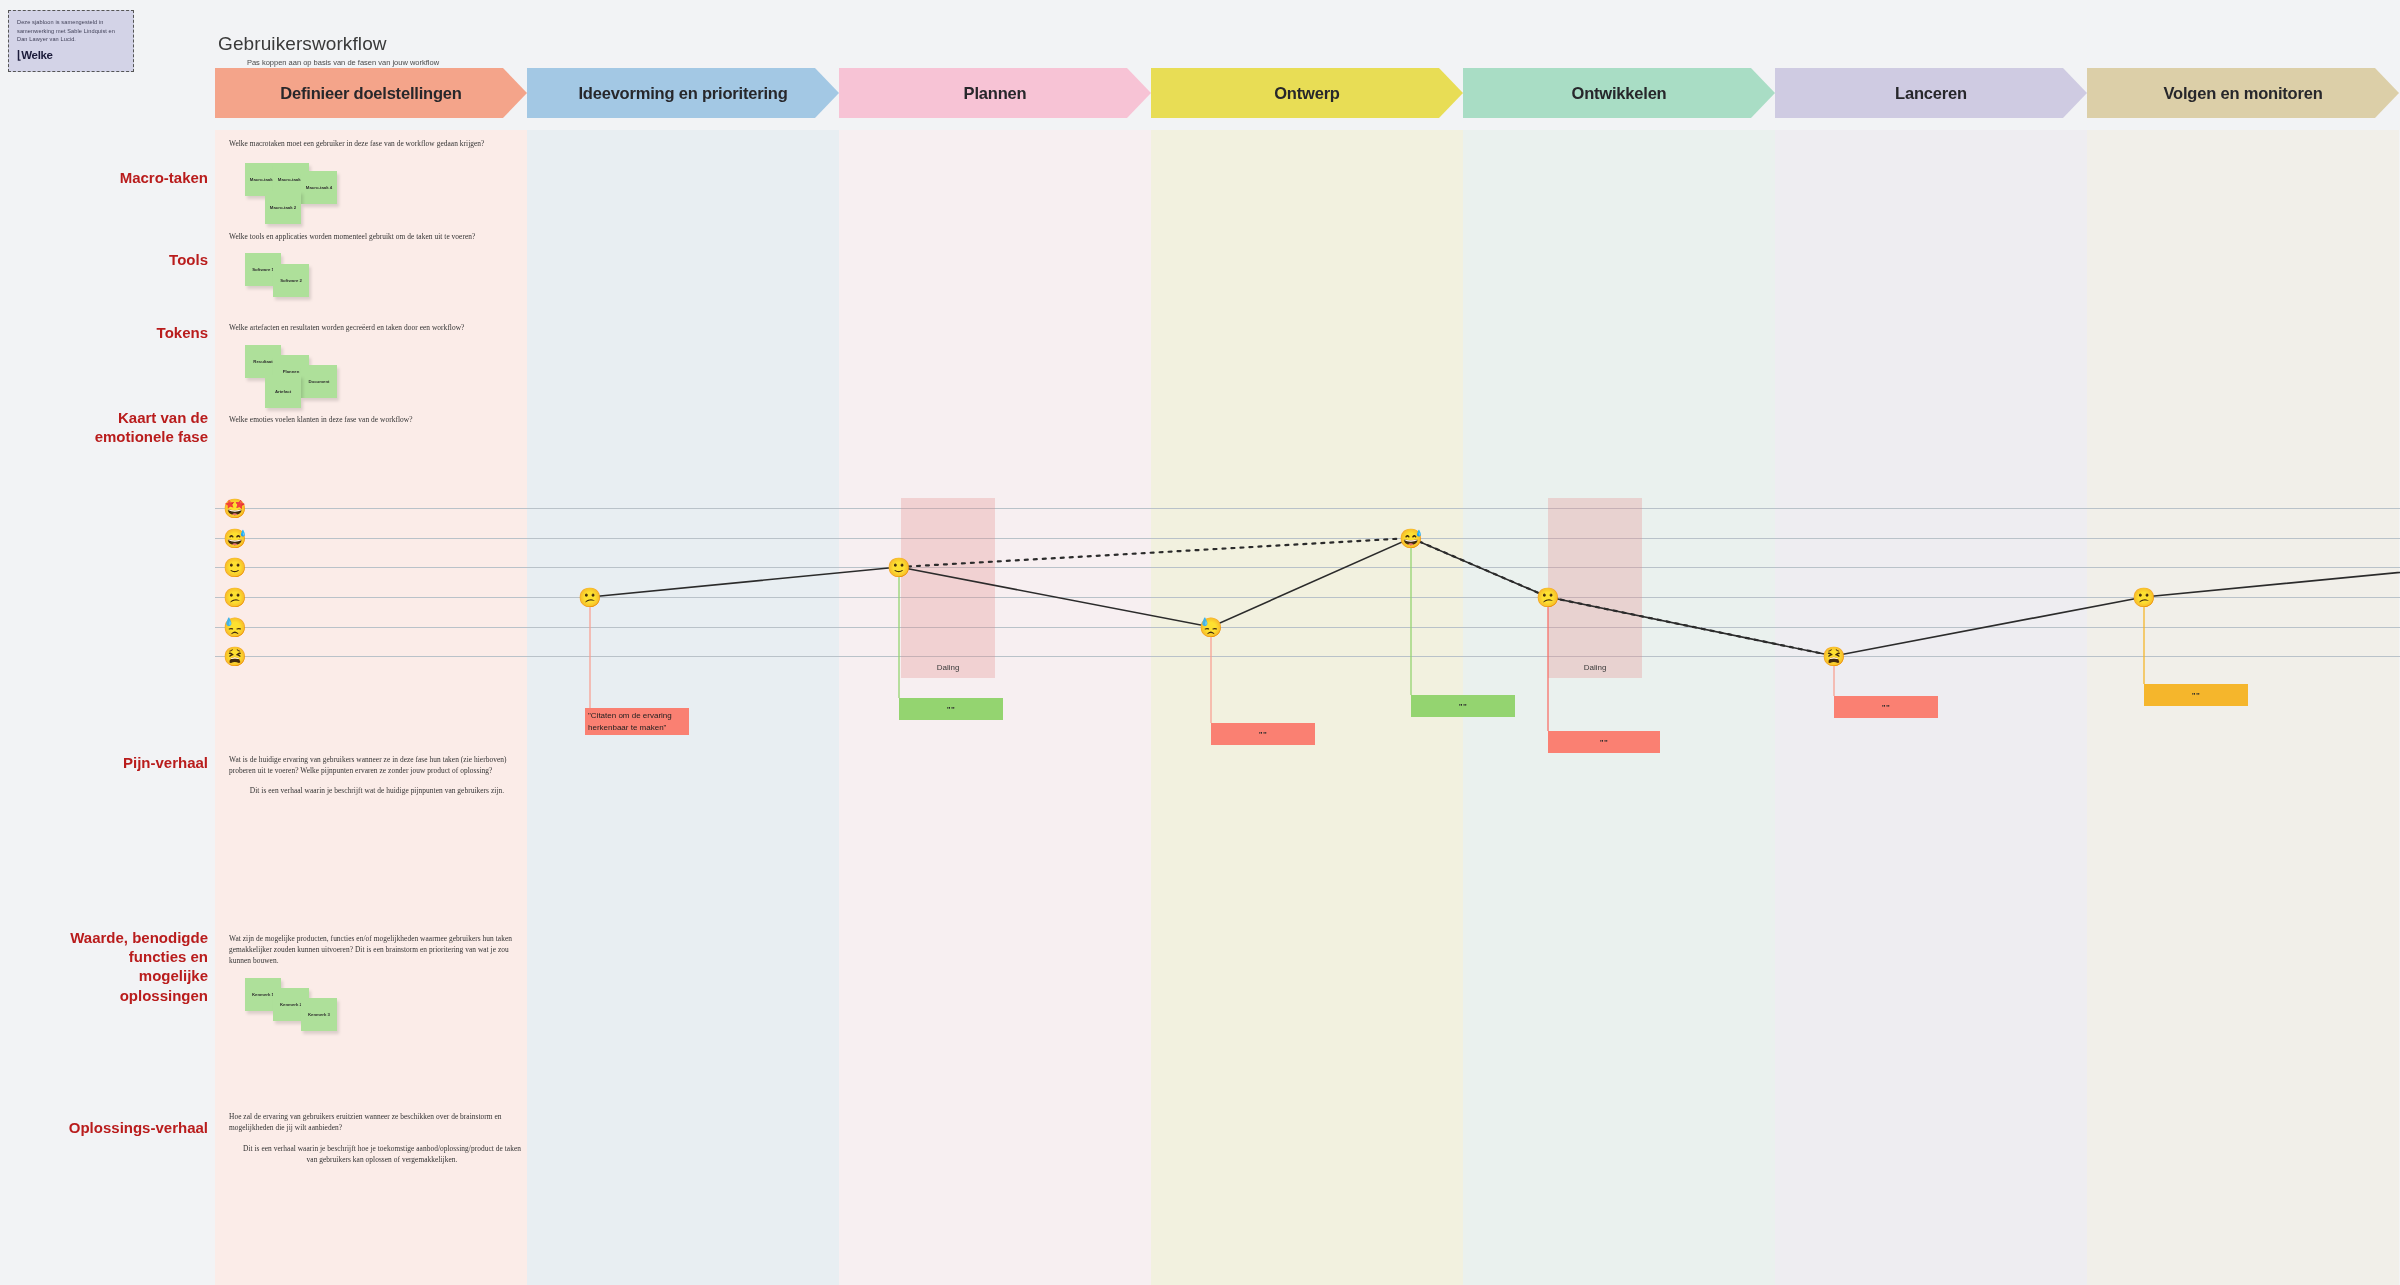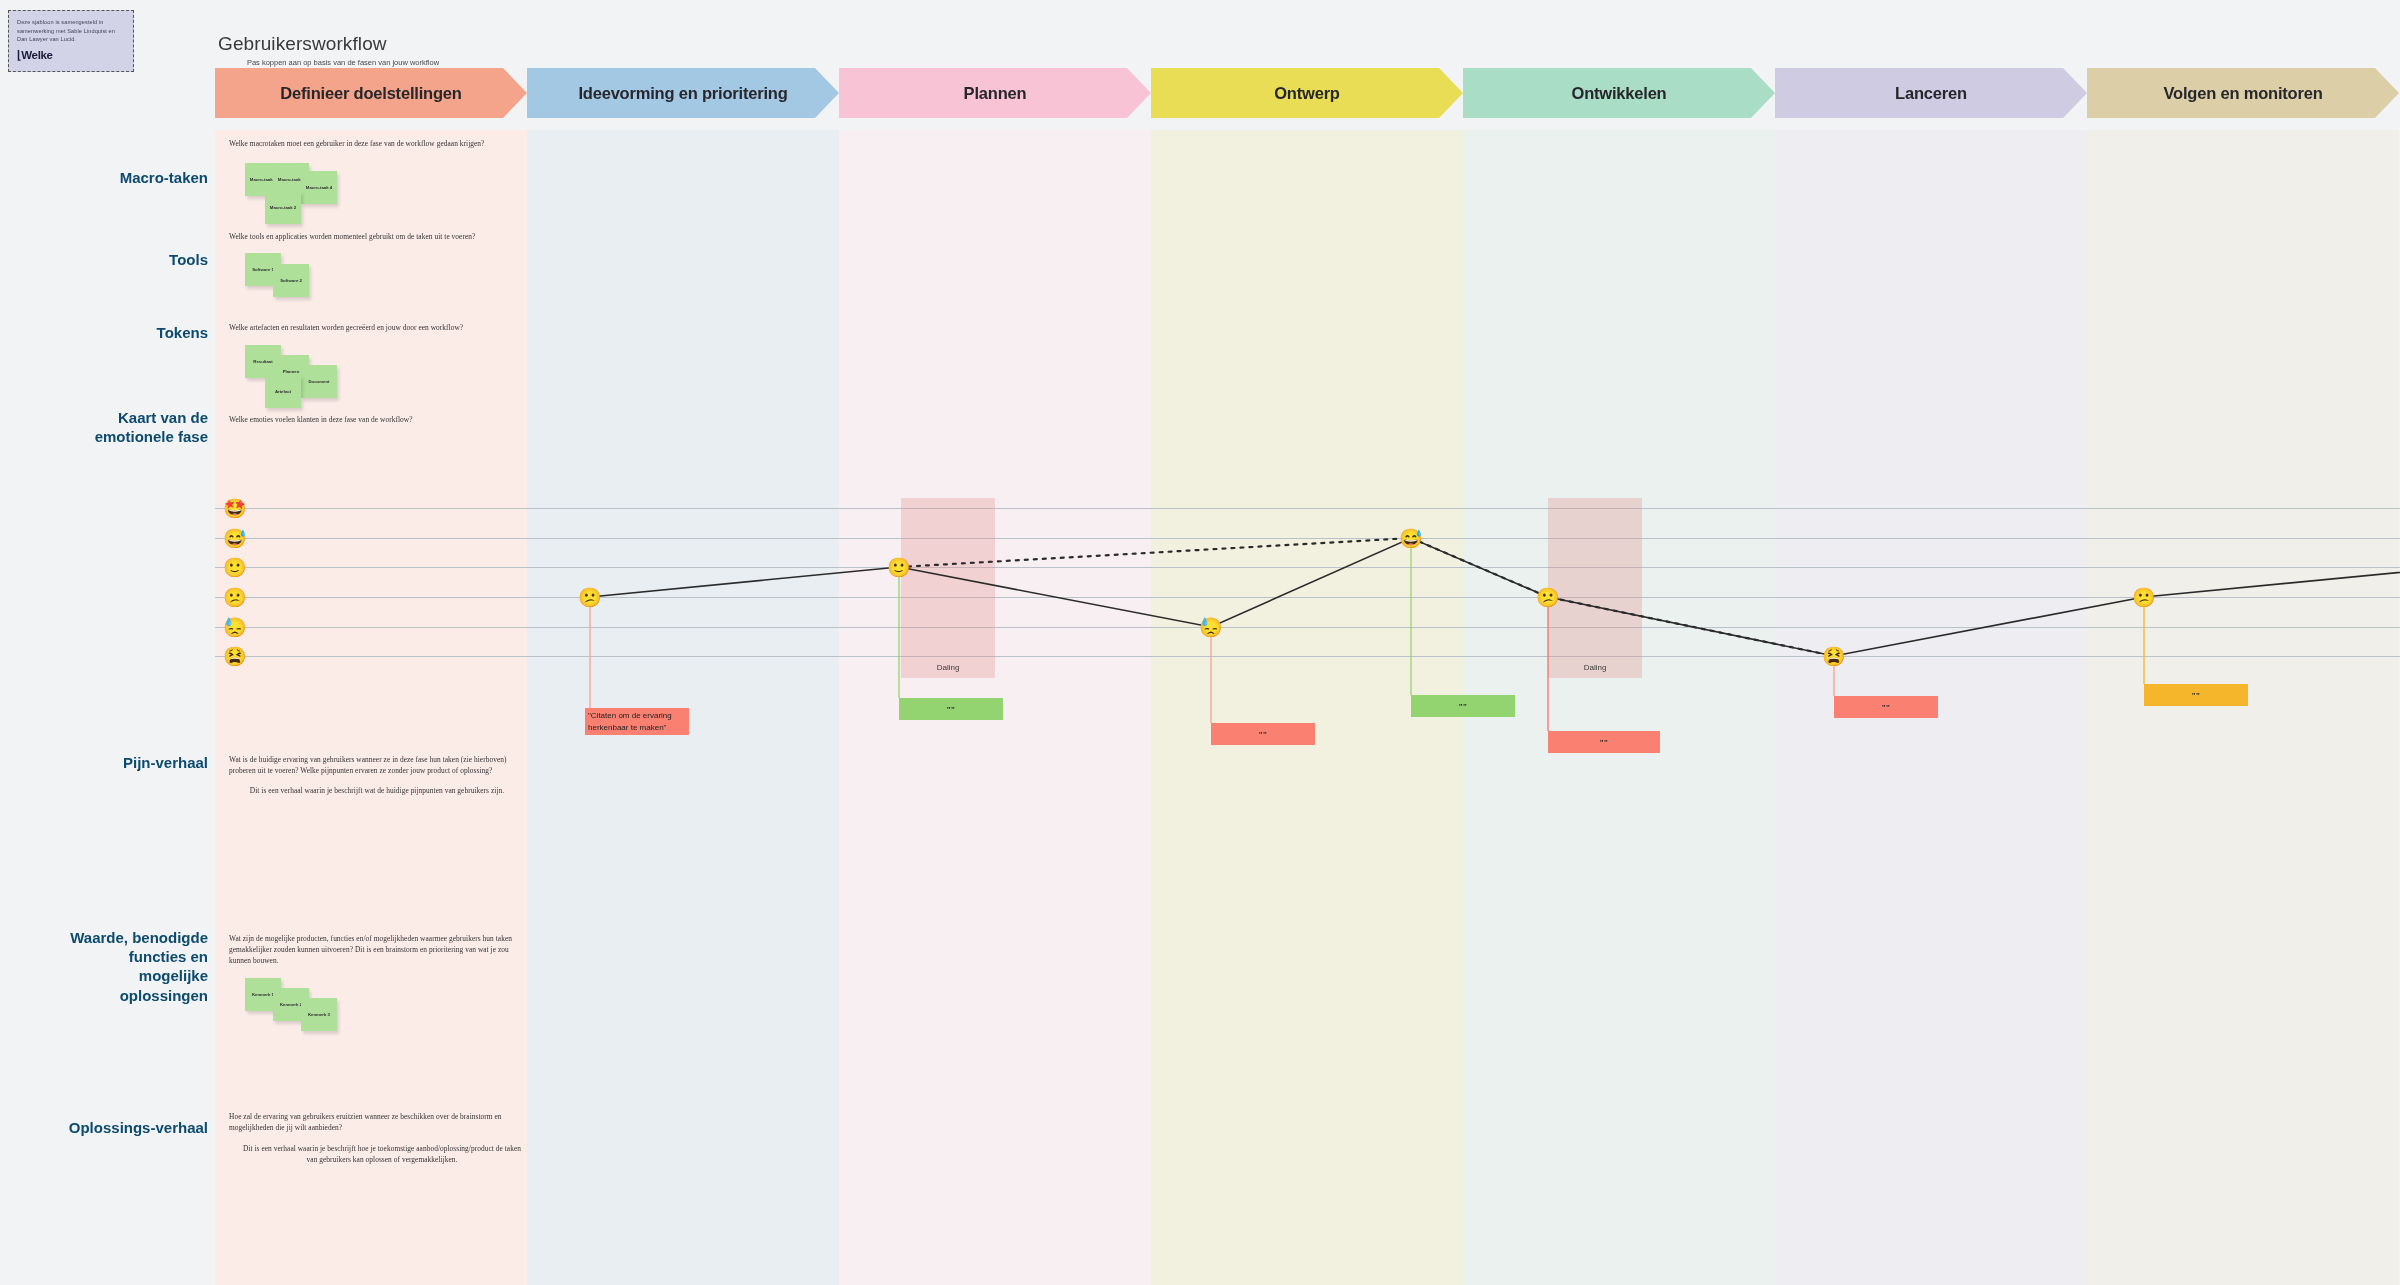--- a/index.html
+++ b/index.html
@@ -46,21 +46,21 @@
   .chev{
     position:absolute; left:0; top:0; height:50px; width:100%;
     display:flex; align-items:center; justify-content:center;
     clip-path: polygon(0 0, calc(100% - 24px) 0, 100% 50%, calc(100% - 24px) 100%, 0 100%);
   }
   .chev span{ font-size:16.5px; font-weight:bold; color:#27272b; letter-spacing:-.2px; }
 
   
   .rowlabel{
     position:absolute; right:0; width:150px;
-    text-align:right; font-size:15px; font-weight:bold; color:#0c4a6e;
+    text-align:right; font-size:15px; font-weight:bold; color:#b91c1c;
     line-height:1.28;
   }
   #rowlabels{ position:absolute; left:50px; top:68px; width:158px; height:1217px; }
 
   .rowbar{
     position:absolute; left:207px; width:6px; background:#5a5a5a; border-radius:2px;
   }
   
   .rowband{ position:absolute; left:0; right:0; }
 
@@ -227,21 +227,21 @@
     </div>
   <div id="content-layer">
       <div class="prompt" style="left: 14px; top: 70px; width: 290px;">Welke macrotaken moet een gebruiker in deze fase van de workflow gedaan krijgen?</div>
       <div class="sticky" style="left: 30px; top: 95px; background: rgb(174, 224, 154);">Macro-taak 1</div>
       <div class="sticky" style="left: 58px; top: 95px; background: rgb(174, 224, 154);">Macro-taak 3</div>
       <div class="sticky" style="left: 86px; top: 103px; background: rgb(174, 224, 154);">Macro-taak 4</div>
       <div class="sticky" style="left: 50px; top: 123px; background: rgb(174, 224, 154);">Macro-taak 2</div>
       <div class="prompt" style="left: 14px; top: 163px; width: 290px;">Welke tools en applicaties worden momenteel gebruikt om de taken uit te voeren?</div>
       <div class="sticky" style="left: 30px; top: 185px; background: rgb(174, 224, 154);">Software 1</div>
       <div class="sticky" style="left: 58px; top: 196px; background: rgb(174, 224, 154);">Software 2</div>
-      <div class="prompt" style="left: 14px; top: 254px; width: 290px;">Welke artefacten en resultaten worden gecreëerd en jouw door een workflow?</div>
+      <div class="prompt" style="left: 14px; top: 254px; width: 290px;">Welke artefacten en resultaten worden gecreëerd en taken door een workflow?</div>
       <div class="sticky" style="left: 30px; top: 277px; background: rgb(174, 224, 154);">Resultaat</div>
       <div class="sticky" style="left: 58px; top: 287px; background: rgb(174, 224, 154);">Plannen</div>
       <div class="sticky" style="left: 86px; top: 297px; background: rgb(174, 224, 154);">Document</div>
       <div class="sticky" style="left: 50px; top: 307px; background: rgb(174, 224, 154);">Artefact</div>
       <div class="prompt" style="left: 14px; top: 346px; width: 290px;">Welke emoties voelen klanten in deze fase van de workflow?</div>
       <div class="prompt" style="left: 14px; top: 686px; width: 300px;">Wat is de huidige ervaring van gebruikers wanneer ze in deze fase hun taken (zie hierboven) proberen uit te voeren? Welke pijnpunten ervaren ze zonder jouw product of oplossing?</div>
       <div class="prompt centered" style="left: 22px; top: 717px; width: 280px;">Dit is een verhaal waarin je beschrijft wat de huidige pijnpunten van gebruikers zijn.</div>
       <div class="prompt" style="left: 14px; top: 865px; width: 300px;">Wat zijn de mogelijke producten, functies en/of mogelijkheden waarmee gebruikers hun taken gemakkelijker zouden kunnen uitvoeren? Dit is een brainstorm en prioritering van wat je zou kunnen bouwen.</div>
       <div class="sticky" style="left: 30px; top: 910px; background: rgb(174, 224, 154);">Kenmerk 1</div>
       <div class="sticky" style="left: 58px; top: 920px; background: rgb(174, 224, 154);">Kenmerk 2</div>

